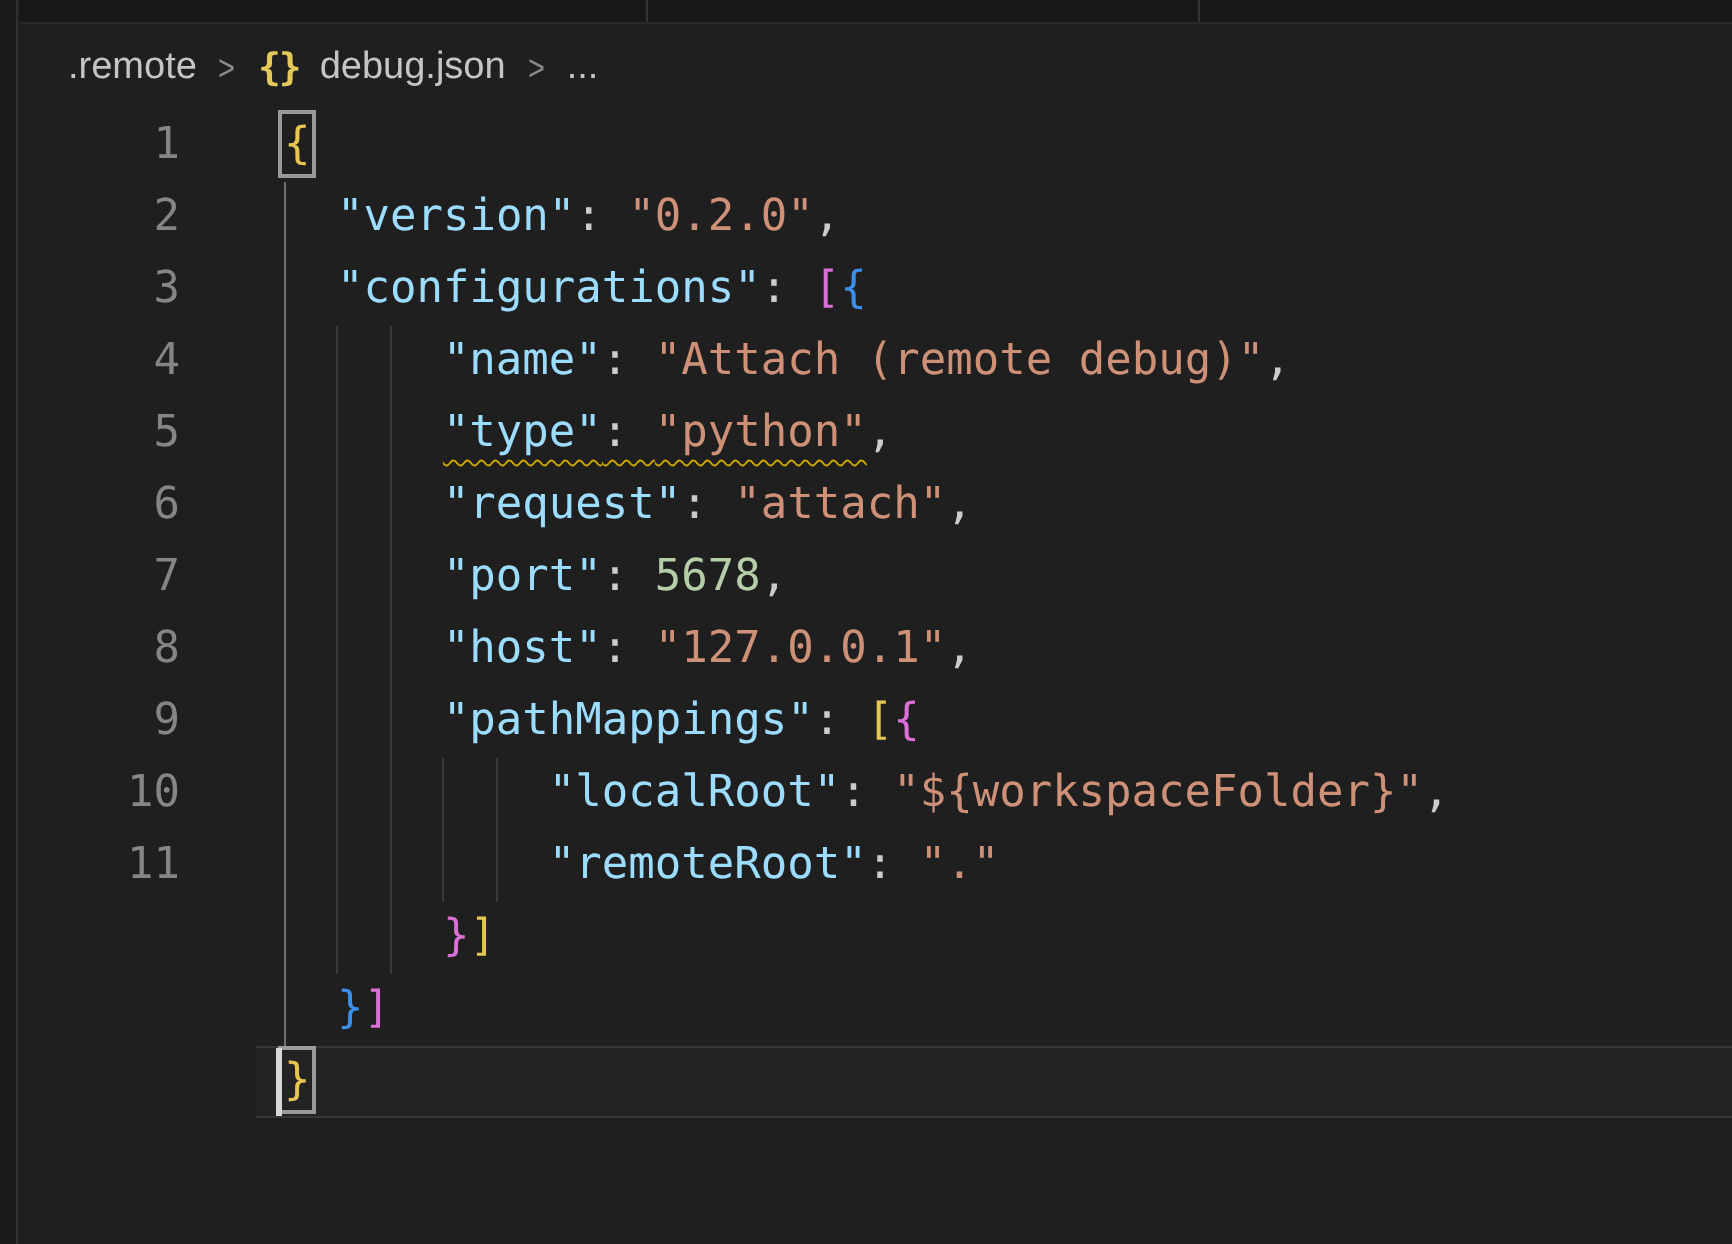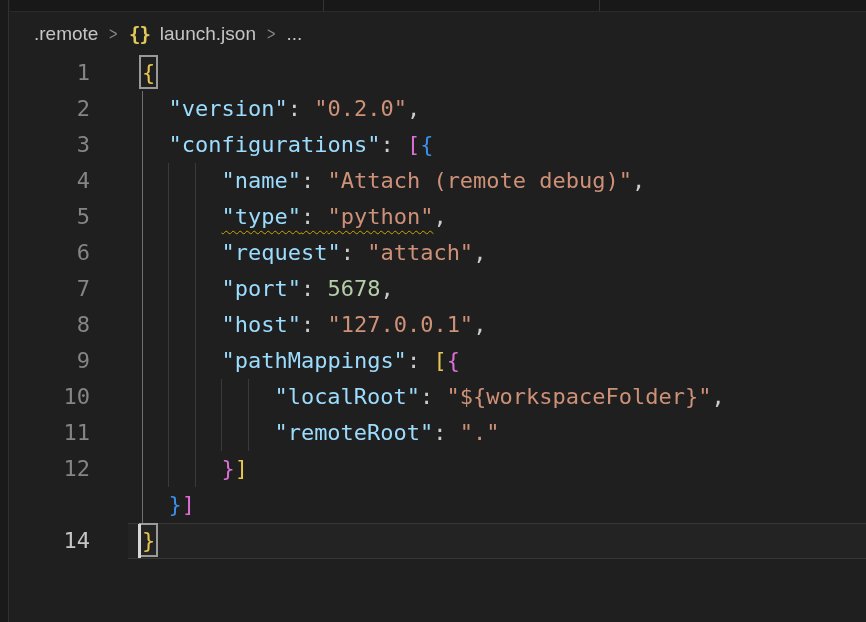--- a/index.html
+++ b/index.html
@@ -87,33 +87,33 @@
 
 <div class="tabstrip">
   <div class="tabsep s1"></div>
   <div class="tabsep s2"></div>
 </div>
 
 <div class="breadcrumbs">
   <span>.remote</span>
   <span class="chev">&gt;</span>
   <span class="json-icon">{}</span>
-  <span>launch.json</span>
+  <span>debug.json</span>
   <span class="chev">&gt;</span>
   <span>...</span>
 </div>
 
 <div class="editor" id="editor">
     <div class="row"><span class="gutter">1</span><span class="code" style="padding-left: 0px;"><span class="tok c-b1 box">{</span></span></div>
     <div class="row"><span class="gutter">2</span><div class="guide active" style="left: 132px;"></div><span class="code" style="padding-left: 26.48px;"><span class="tok c-key">"version"</span><span class="tok c-pun">: </span><span class="tok c-str">"0.2.0"</span><span class="tok c-pun">,</span></span></div>
     <div class="row"><span class="gutter">3</span><div class="guide active" style="left: 132px;"></div><span class="code" style="padding-left: 26.48px;"><span class="tok c-key">"configurations"</span><span class="tok c-pun">: </span><span class="tok c-b2">[</span><span class="tok c-b3">{</span></span></div>
     <div class="row"><span class="gutter">4</span><div class="guide active" style="left: 132px;"></div><div class="guide" style="left: 158.48px;"></div><div class="guide" style="left: 184.96px;"></div><span class="code" style="padding-left: 79.44px;"><span class="tok c-key">"name"</span><span class="tok c-pun">: </span><span class="tok c-str">"Attach (remote debug)"</span><span class="tok c-pun">,</span></span></div>
     <div class="row"><span class="gutter">5</span><div class="guide active" style="left: 132px;"></div><div class="guide" style="left: 158.48px;"></div><div class="guide" style="left: 184.96px;"></div><span class="code" style="padding-left: 79.44px;"><span class="tok c-key squig">"type"</span><span class="tok c-pun squig">: </span><span class="tok c-str squig">"python"</span><span class="tok c-pun">,</span></span></div>
     <div class="row"><span class="gutter">6</span><div class="guide active" style="left: 132px;"></div><div class="guide" style="left: 158.48px;"></div><div class="guide" style="left: 184.96px;"></div><span class="code" style="padding-left: 79.44px;"><span class="tok c-key">"request"</span><span class="tok c-pun">: </span><span class="tok c-str">"attach"</span><span class="tok c-pun">,</span></span></div>
     <div class="row"><span class="gutter">7</span><div class="guide active" style="left: 132px;"></div><div class="guide" style="left: 158.48px;"></div><div class="guide" style="left: 184.96px;"></div><span class="code" style="padding-left: 79.44px;"><span class="tok c-key">"port"</span><span class="tok c-pun">: </span><span class="tok c-num">5678</span><span class="tok c-pun">,</span></span></div>
     <div class="row"><span class="gutter">8</span><div class="guide active" style="left: 132px;"></div><div class="guide" style="left: 158.48px;"></div><div class="guide" style="left: 184.96px;"></div><span class="code" style="padding-left: 79.44px;"><span class="tok c-key">"host"</span><span class="tok c-pun">: </span><span class="tok c-str">"127.0.0.1"</span><span class="tok c-pun">,</span></span></div>
     <div class="row"><span class="gutter">9</span><div class="guide active" style="left: 132px;"></div><div class="guide" style="left: 158.48px;"></div><div class="guide" style="left: 184.96px;"></div><span class="code" style="padding-left: 79.44px;"><span class="tok c-key">"pathMappings"</span><span class="tok c-pun">: </span><span class="tok c-b1">[</span><span class="tok c-b2">{</span></span></div>
     <div class="row"><span class="gutter">10</span><div class="guide active" style="left: 132px;"></div><div class="guide" style="left: 158.48px;"></div><div class="guide" style="left: 184.96px;"></div><div class="guide" style="left: 211.44px;"></div><div class="guide" style="left: 237.92px;"></div><span class="code" style="padding-left: 132.4px;"><span class="tok c-key">"localRoot"</span><span class="tok c-pun">: </span><span class="tok c-str">"${workspaceFolder}"</span><span class="tok c-pun">,</span></span></div>
     <div class="row"><span class="gutter">11</span><div class="guide active" style="left: 132px;"></div><div class="guide" style="left: 158.48px;"></div><div class="guide" style="left: 184.96px;"></div><div class="guide" style="left: 211.44px;"></div><div class="guide" style="left: 237.92px;"></div><span class="code" style="padding-left: 132.4px;"><span class="tok c-key">"remoteRoot"</span><span class="tok c-pun">: </span><span class="tok c-str">"."</span></span></div>
-    <div class="row"><span class="gutter">12</span><div class="guide active" style="left: 132px;"></div><div class="guide" style="left: 158.48px;"></div><div class="guide" style="left: 184.96px;"></div><span class="code" style="padding-left: 79.44px;"><span class="tok c-b2">}</span><span class="tok c-b1">]</span></span></div>
+    <div class="row"><div class="guide active" style="left: 132px;"></div><div class="guide" style="left: 158.48px;"></div><div class="guide" style="left: 184.96px;"></div><span class="code" style="padding-left: 79.44px;"><span class="tok c-b2">}</span><span class="tok c-b1">]</span></span></div>
     <div class="row"><div class="guide active" style="left: 132px;"></div><span class="code" style="padding-left: 26.48px;"><span class="tok c-b3">}</span><span class="tok c-b2">]</span></span></div>
-    <div class="row current"><span class="gutter">14</span><span class="code" style="padding-left: 0px;"><span class="tok c-b1 box">}</span></span><div class="cursor"></div></div>
+    <div class="row current"><span class="code" style="padding-left: 0px;"><span class="tok c-b1 box">}</span></span><div class="cursor"></div></div>
   </div>
 
 </body></html>

